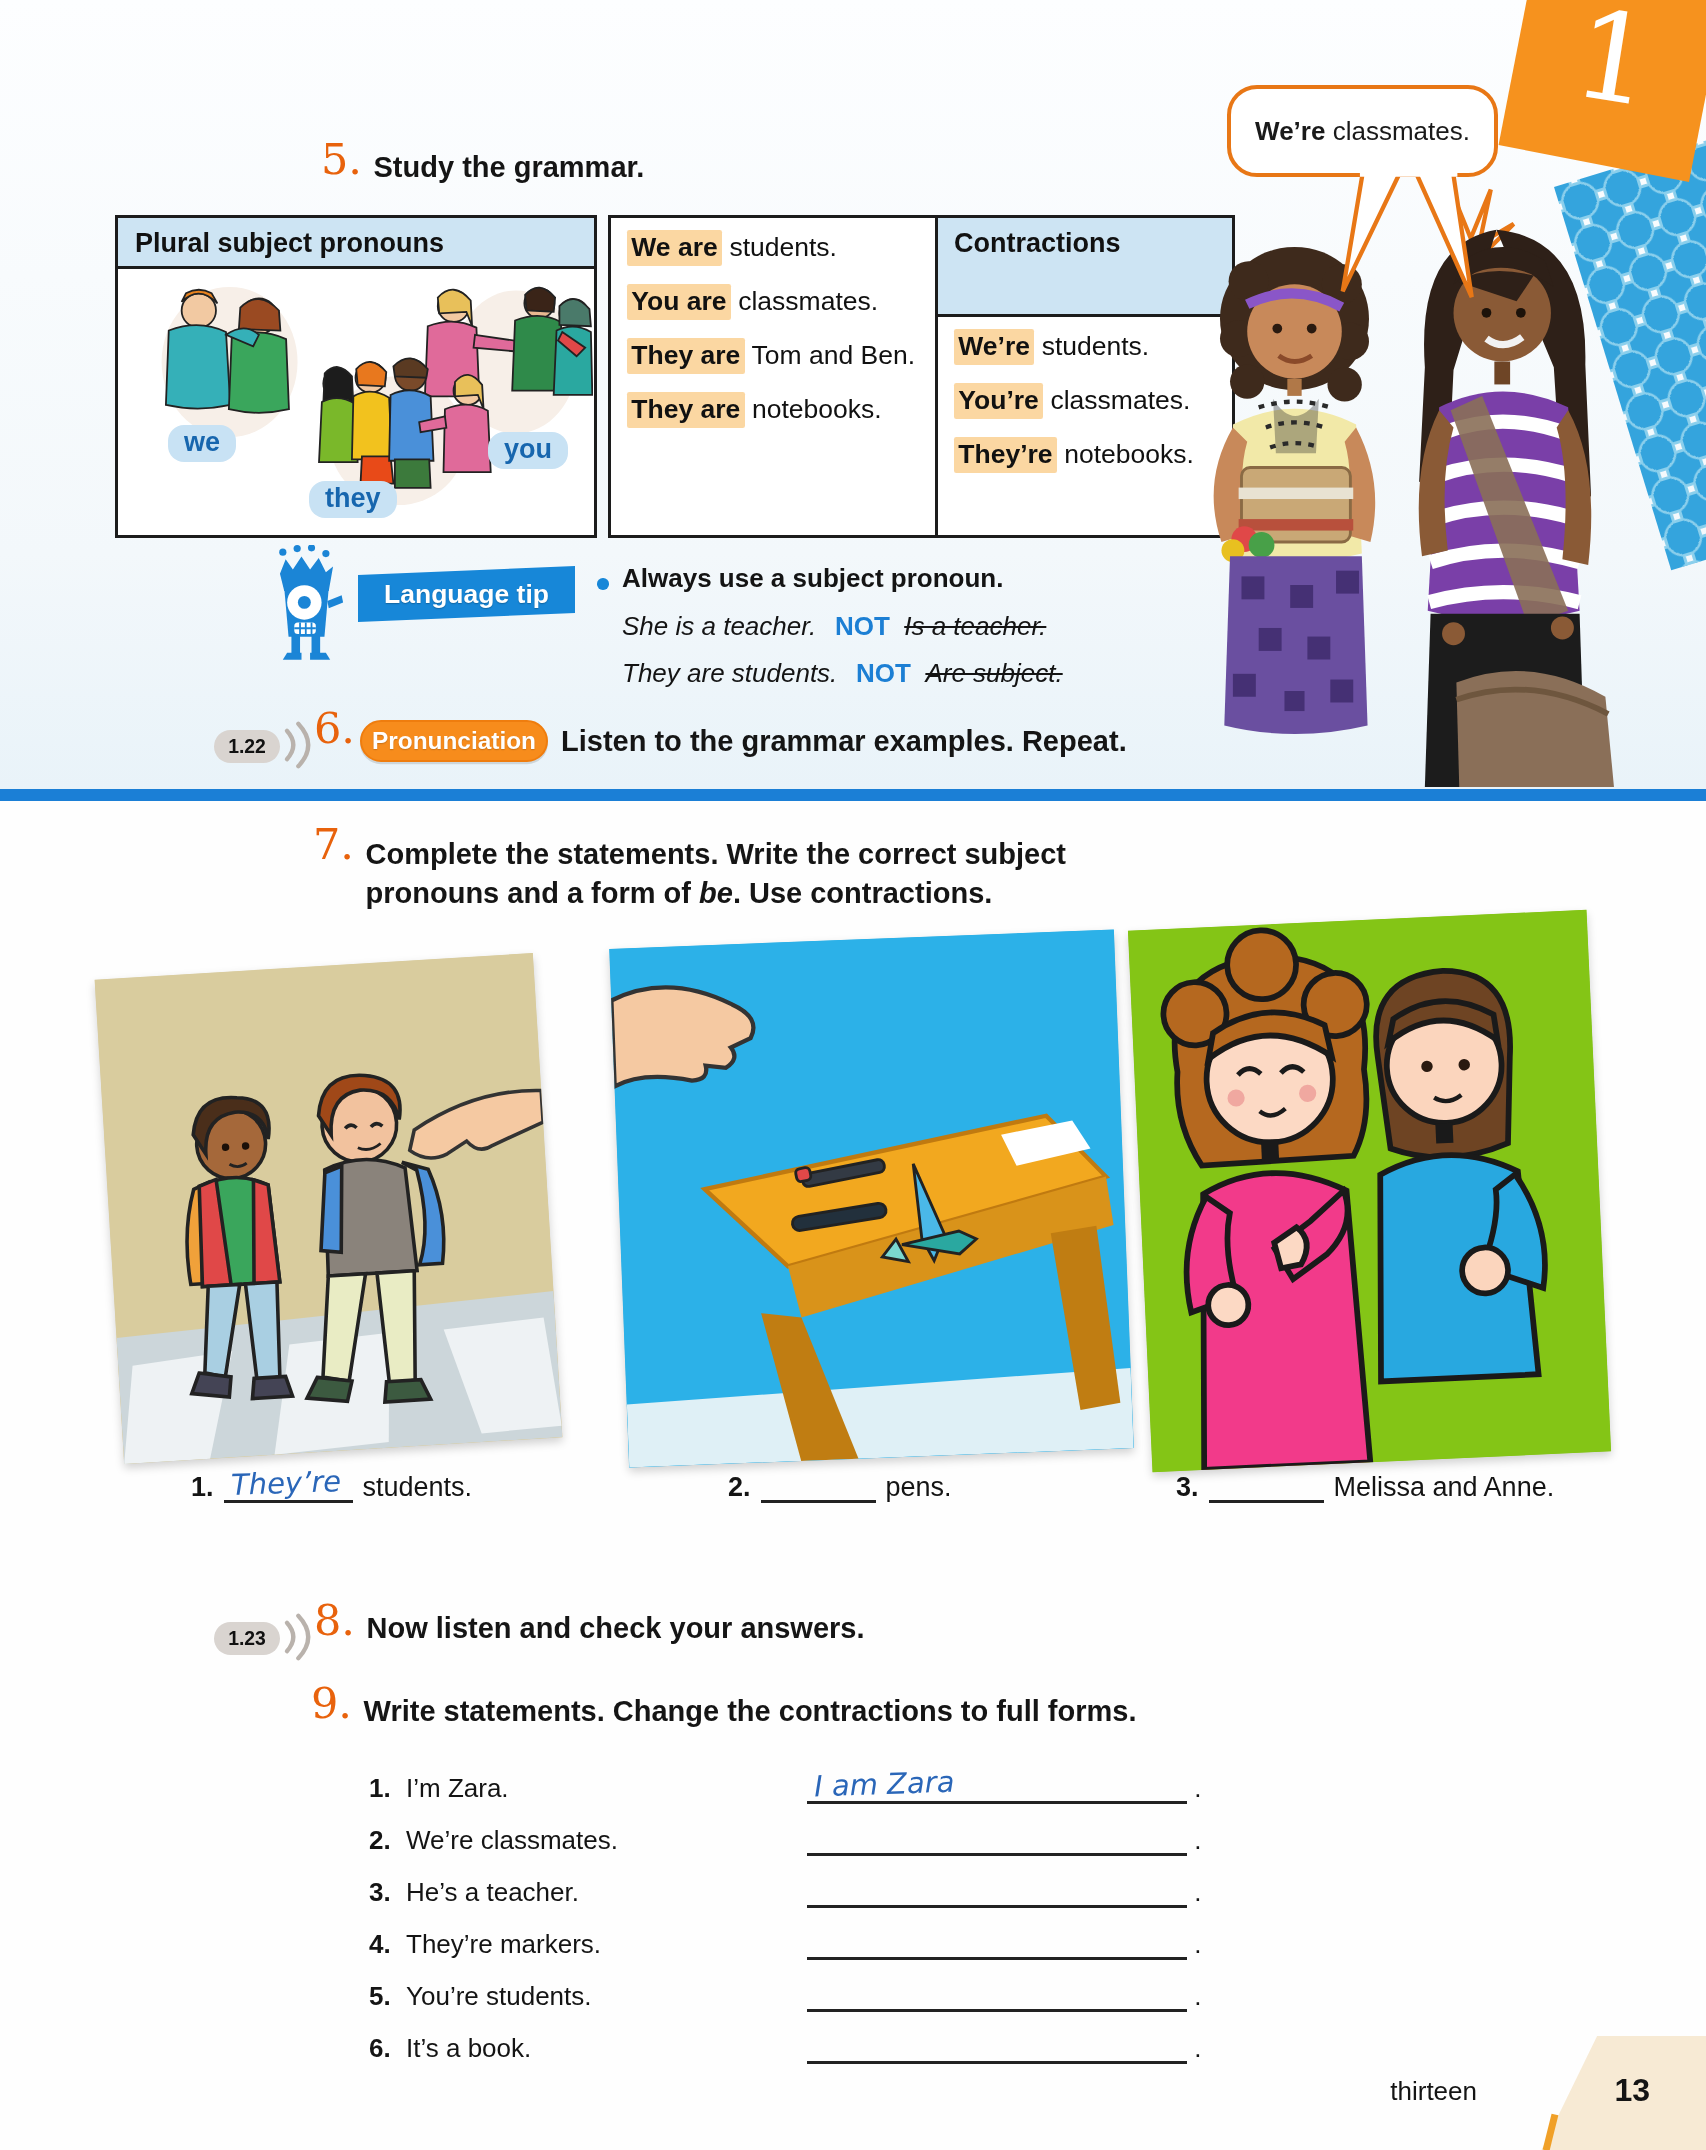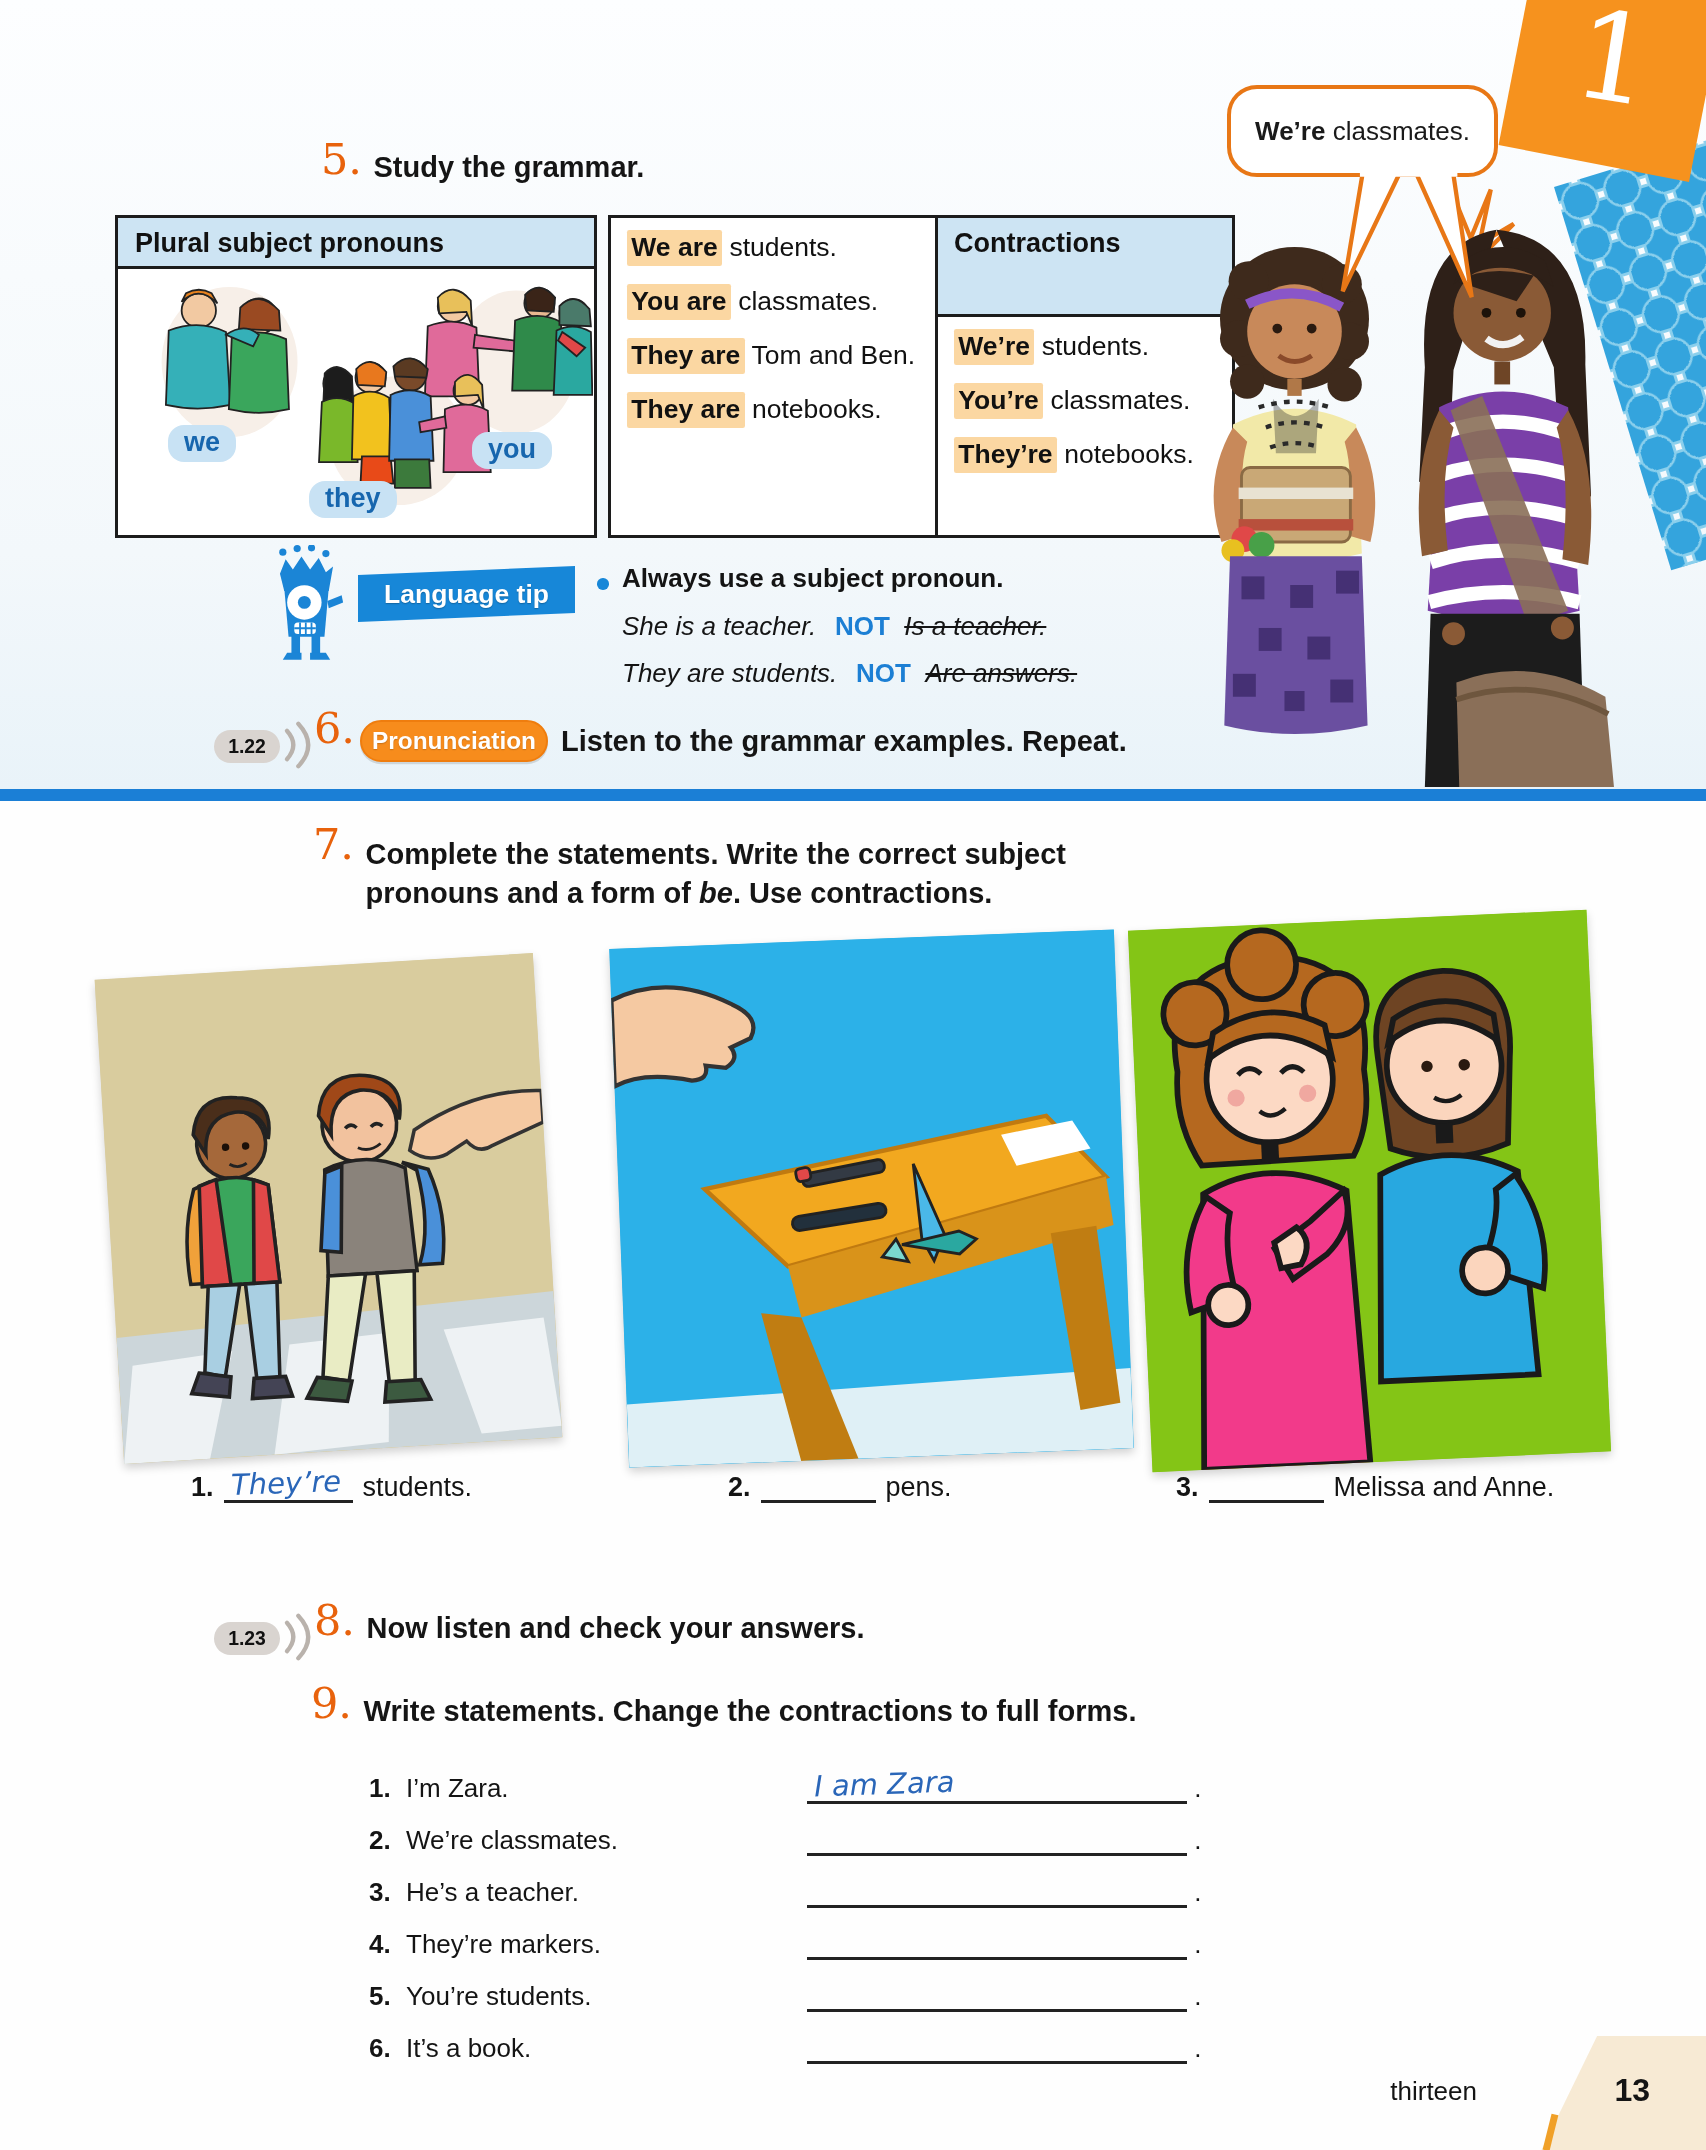--- a/index.html
+++ b/index.html
@@ -237,21 +237,21 @@
           <path d="M384 136 Q408 112 432 140 L430 152 L386 150 Z" fill="#5a3a22"></path>
           <path d="M380 176 Q408 162 436 178 L440 268 L378 268 Z" fill="#4a90d9"></path>
           <path d="M386 266 L434 266 L436 306 L386 306 Z" fill="#3c7a3c"></path>
           <circle cx="488" cy="170" r="20" fill="#f2c9a2"></circle>
           <path d="M470 158 Q488 136 508 162 L510 196 L502 176 L470 178 Z" fill="#e8c05a"></path>
           <path d="M456 196 Q488 182 516 198 L520 284 L454 284 Z" fill="#e06a9a"></path>
           <path d="M456 206 L420 214 L422 228 L458 222 Z" fill="#e06a9a"></path>
         </g>
       </svg>
       <span class="pill" style="left:50px; top:156px;">we</span>
-      <span class="pill" style="left:354px; top:163px;">you</span>
+      <span class="pill" style="left:370px; top:163px;">you</span>
       <span class="pill" style="left:191px; top:212px;">they</span>
     </div>
   </div>
 
   <div class="gbox" style="left:608px; top:215px; width:627px; height:323px;">
     <div class="gcols">
       <div class="gcol" style="flex:0 0 324px;">
         <div class="grows">
           <div><span class="hl">We are</span><span> students.</span></div>
           <div><span class="hl">You are</span><span> classmates.</span></div>
@@ -295,21 +295,21 @@
   <div class="tip-bullet"></div>
   <div class="tip-line" style="top:563px; font-weight:bold;">Always use a subject pronoun.</div>
   <div class="tip-line" style="top:611px;">
     <span class="it">She is a teacher.</span>
     <span class="not" style="margin-left:11.5px;">NOT</span>
     <span class="it strike" style="margin-left:7.2px;">Is a teacher.</span>
   </div>
   <div class="tip-line" style="top:658px;">
     <span class="it">They are students.</span>
     <span class="not" style="margin-left:11.5px;">NOT</span>
-    <span class="it strike" style="margin-left:7.2px;">Are answers.</span>
+    <span class="it strike" style="margin-left:7.2px;">Are subject.</span>
   </div>
 
   <div class="audio-pill" style="left:214px; top:730px; width:66px; height:33px;">
     <span>1.22</span>
   </div>
   <svg class="waves" style="left:281px; top:718px;" width="36" height="54" viewBox="0 0 50 76">
     <path d="M8 18 Q26 38 8 58" fill="none" stroke="#b9b2ac" stroke-width="6" stroke-linecap="round"></path>
     <path d="M24 8 Q52 38 24 68" fill="none" stroke="#b9b2ac" stroke-width="6" stroke-linecap="round"></path>
   </svg>
   <div class="row-abs" style="left:314px; top:707px;">

